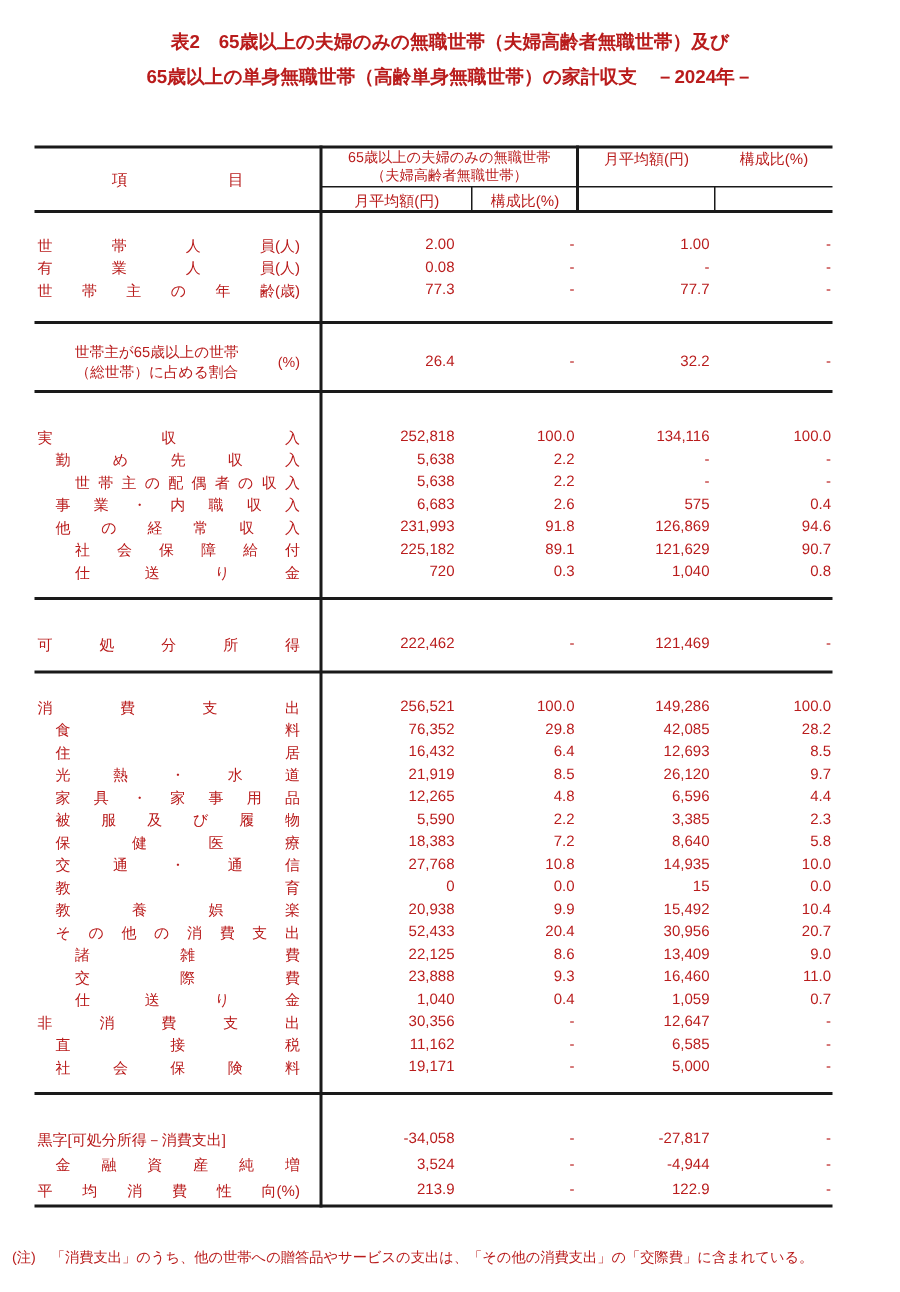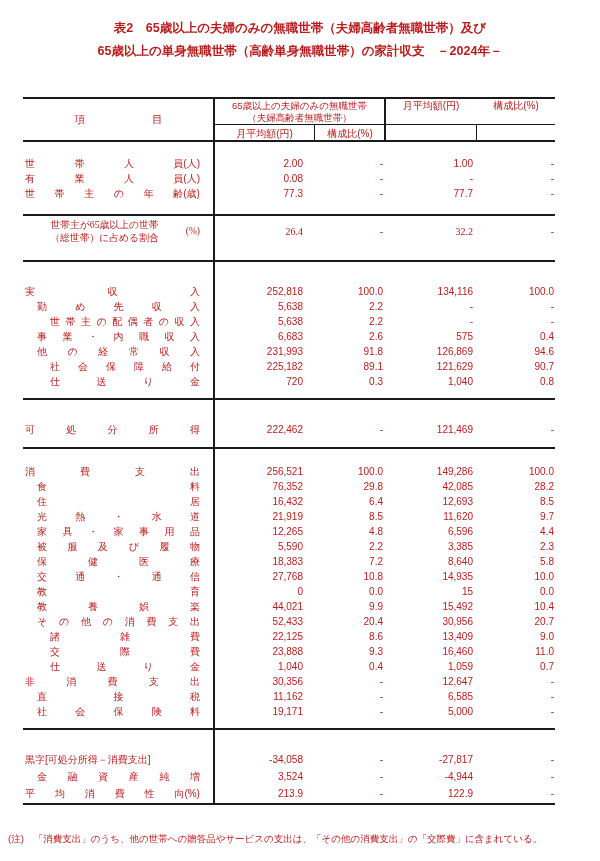--- a/index.html
+++ b/index.html
@@ -15,21 +15,21 @@
   .hjust{width:88px;display:flex;justify-content:space-between;font-size:10.5px;}
   .ghead{display:flex;flex-direction:column;}
   .gtitle{height:28px;font-size:9.5px;line-height:11.5px;text-align:center;
           padding-top:3px;box-sizing:border-box;}
   .gsub{height:17px;display:grid;align-items:center;text-align:center;font-size:10px;}
   .gsub.g1{grid-template-columns:101px 70px;}
   .gsub.g2{grid-template-columns:92px 78px;}
   
   .section{box-sizing:border-box;}
   .sec0{height:72px;padding-top:14px;}
-  .sec1{height:55px;display:flex;align-items:flex-start;font-family:Liberation Serif, serif;}
+  .sec1{height:55px;display:flex;align-items:center;}
   .sec2{height:138px;padding-top:15px;}
   .sec3{height:49px;padding-top:15px;}
   .sec4{height:281px;padding-top:8px;}
   .sec5{height:89px;padding-top:14px;}
   
   .trow{display:grid;grid-template-columns:191px 101px 70px 92px 78px;
         height:15px;align-items:center;font-size:10px;}
   .trow.tall{height:17px;}
   .cell{box-sizing:border-box;}
   .lbl{padding-right:14px;display:flex;align-items:center;height:100%;}
@@ -326,21 +326,21 @@
             <span class="jlab ind1">
               <span>光</span>
               <span>熱</span>
               <span>・</span>
               <span>水</span>
               <span>道</span>
             </span>
           </div>
           <div class="cell num c1">21,919</div>
           <div class="cell num c2">8.5</div>
-          <div class="cell num c3">11,620</div>
+          <div class="cell num c3">26,120</div>
           <div class="cell num c4">9.7</div>
         </div>
         <div class="trow">
           <div class="cell lbl">
             <span class="jlab ind1">
               <span>家</span>
               <span>具</span>
               <span>・</span>
               <span>家</span>
               <span>事</span>
@@ -412,21 +412,21 @@
         </div>
         <div class="trow">
           <div class="cell lbl">
             <span class="jlab ind1">
               <span>教</span>
               <span>養</span>
               <span>娯</span>
               <span>楽</span>
             </span>
           </div>
-          <div class="cell num c1">44,021</div>
+          <div class="cell num c1">20,938</div>
           <div class="cell num c2">9.9</div>
           <div class="cell num c3">15,492</div>
           <div class="cell num c4">10.4</div>
         </div>
         <div class="trow">
           <div class="cell lbl">
             <span class="jlab ind1">
               <span>そ</span>
               <span>の</span>
               <span>他</span>

